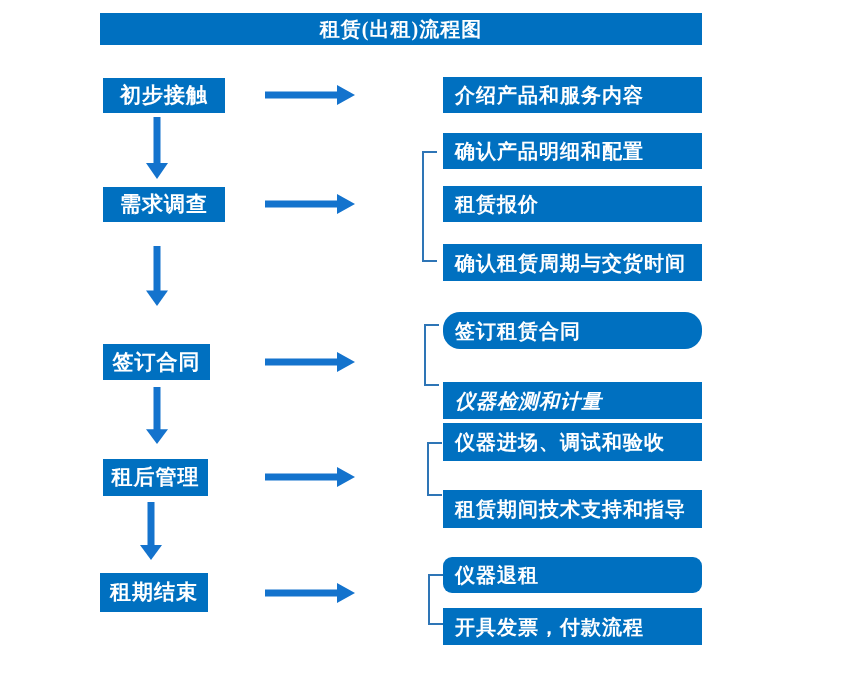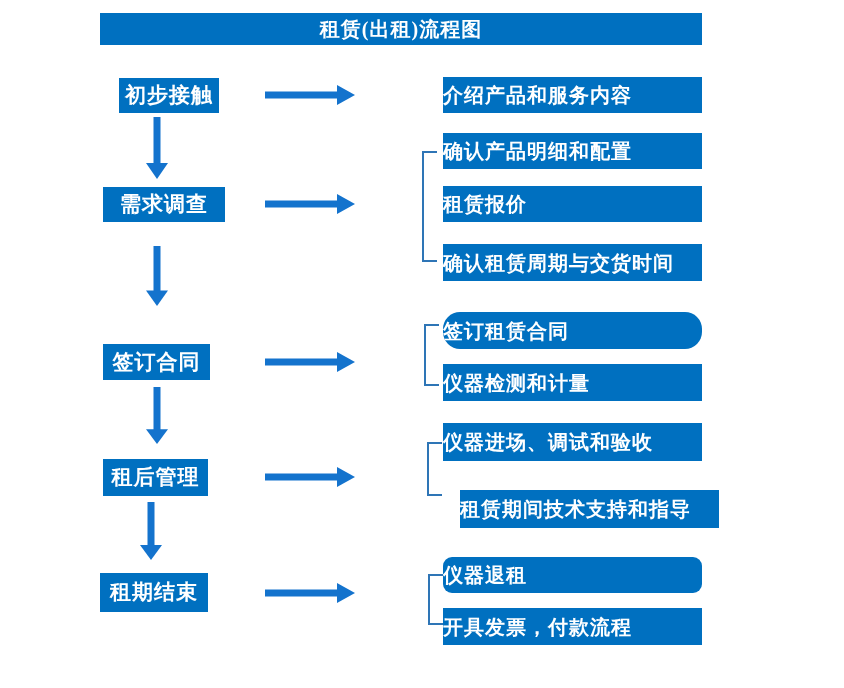--- a/index.html
+++ b/index.html
@@ -16,39 +16,39 @@
   .box{
     position:absolute;background:var(--box-fill);color:var(--text-color);
     font-weight:bold;display:flex;align-items:center;line-height:1;
     white-space:nowrap;overflow:hidden;
   }
   .title-bar{
     left:100px;top:13px;width:602px;height:32px;
     justify-content:center;font-size:20px;letter-spacing:1px;
   }
   .step{justify-content:center;font-size:21px;letter-spacing:1px;}
-  .detail{justify-content:flex-start;padding-left:0;font-size:20px;letter-spacing:1px;}
+  .detail{justify-content:flex-start;padding-left:12px;font-size:20px;letter-spacing:1px;}
 
   
-  .l1{left:119px;top:78px;width:100px;height:35px;}
+  .l1{left:103px;top:78px;width:122px;height:35px;}
   .l2{left:103px;top:187px;width:122px;height:35px;}
   .l3{left:103px;top:344px;width:107px;height:36px;}
   .l4{left:103px;top:459px;width:105px;height:37px;}
   .l5{left:100px;top:573px;width:108px;height:39px;}
 
   
   .detail{left:443px;width:259px;}
   .r0{top:77px;height:36px;}
   .r1{top:133px;height:36px;}
   .r2{top:186px;height:36px;}
   .r3{top:244px;height:37px;text-align:right;}
   .r4{top:312px;height:37px;border-radius:17px;}
-  .r5{top:364px;height:37px;}
+  .r5{top:382px;height:37px;font-style:italic;}
   .r6{top:423px;height:38px;}
-  .r7{top:490px;height:38px;margin-left:17px;}
+  .r7{top:490px;height:38px;}
   .r8{top:557px;height:36px;border-radius:9px;}
   .r9{top:608px;height:37px;}
 
   
   .arrow{position:absolute;display:block;}
   .arrow-shape{fill:var(--arrow-fill);}
   .h1{left:265px;top:85px;}
   .h2{left:265px;top:194px;}
   .h3{left:265px;top:352px;}
   .h4{left:265px;top:467px;}

